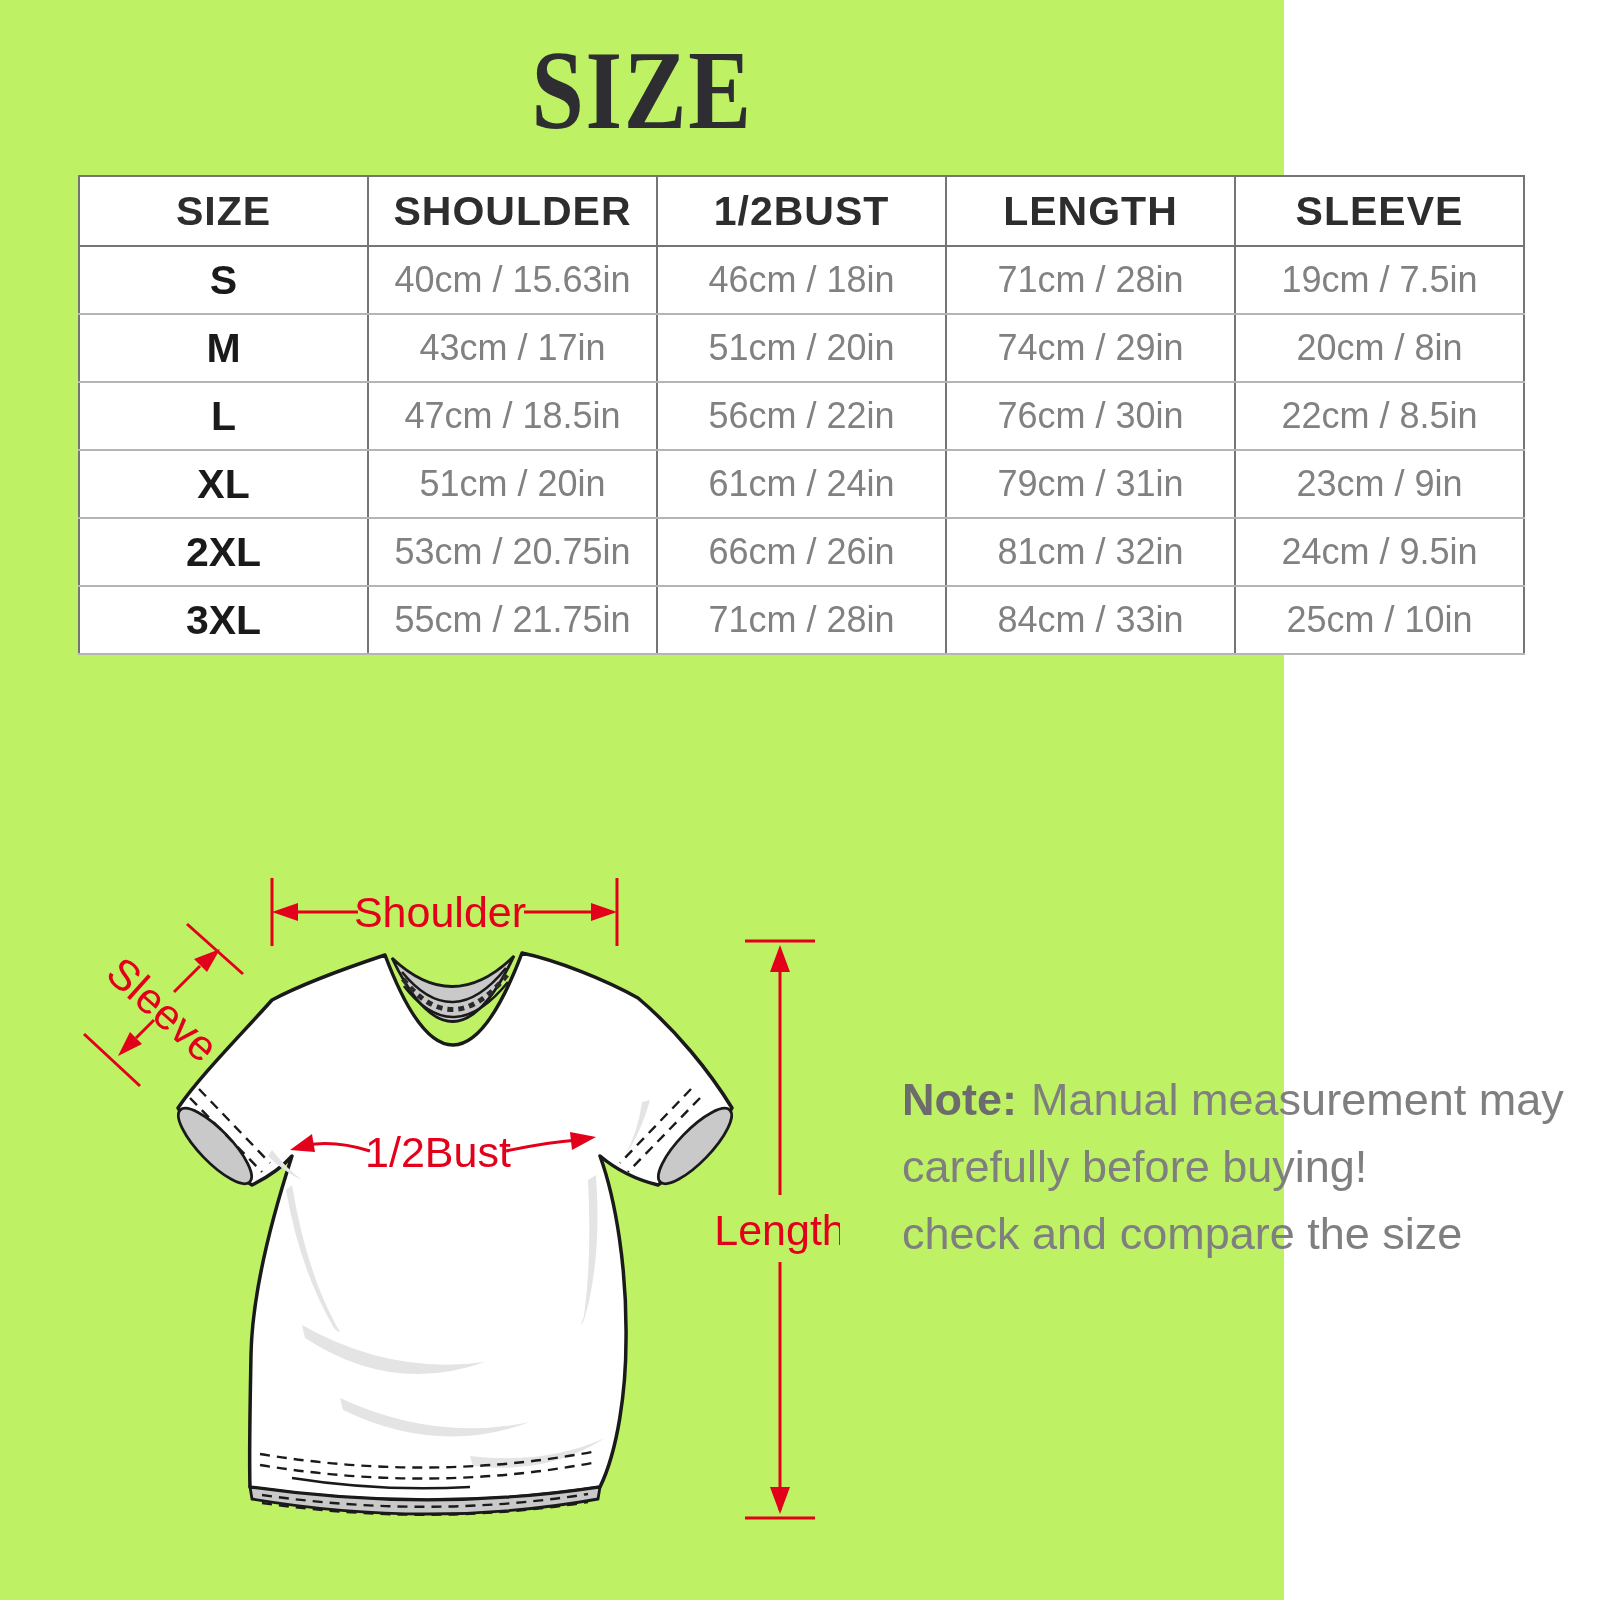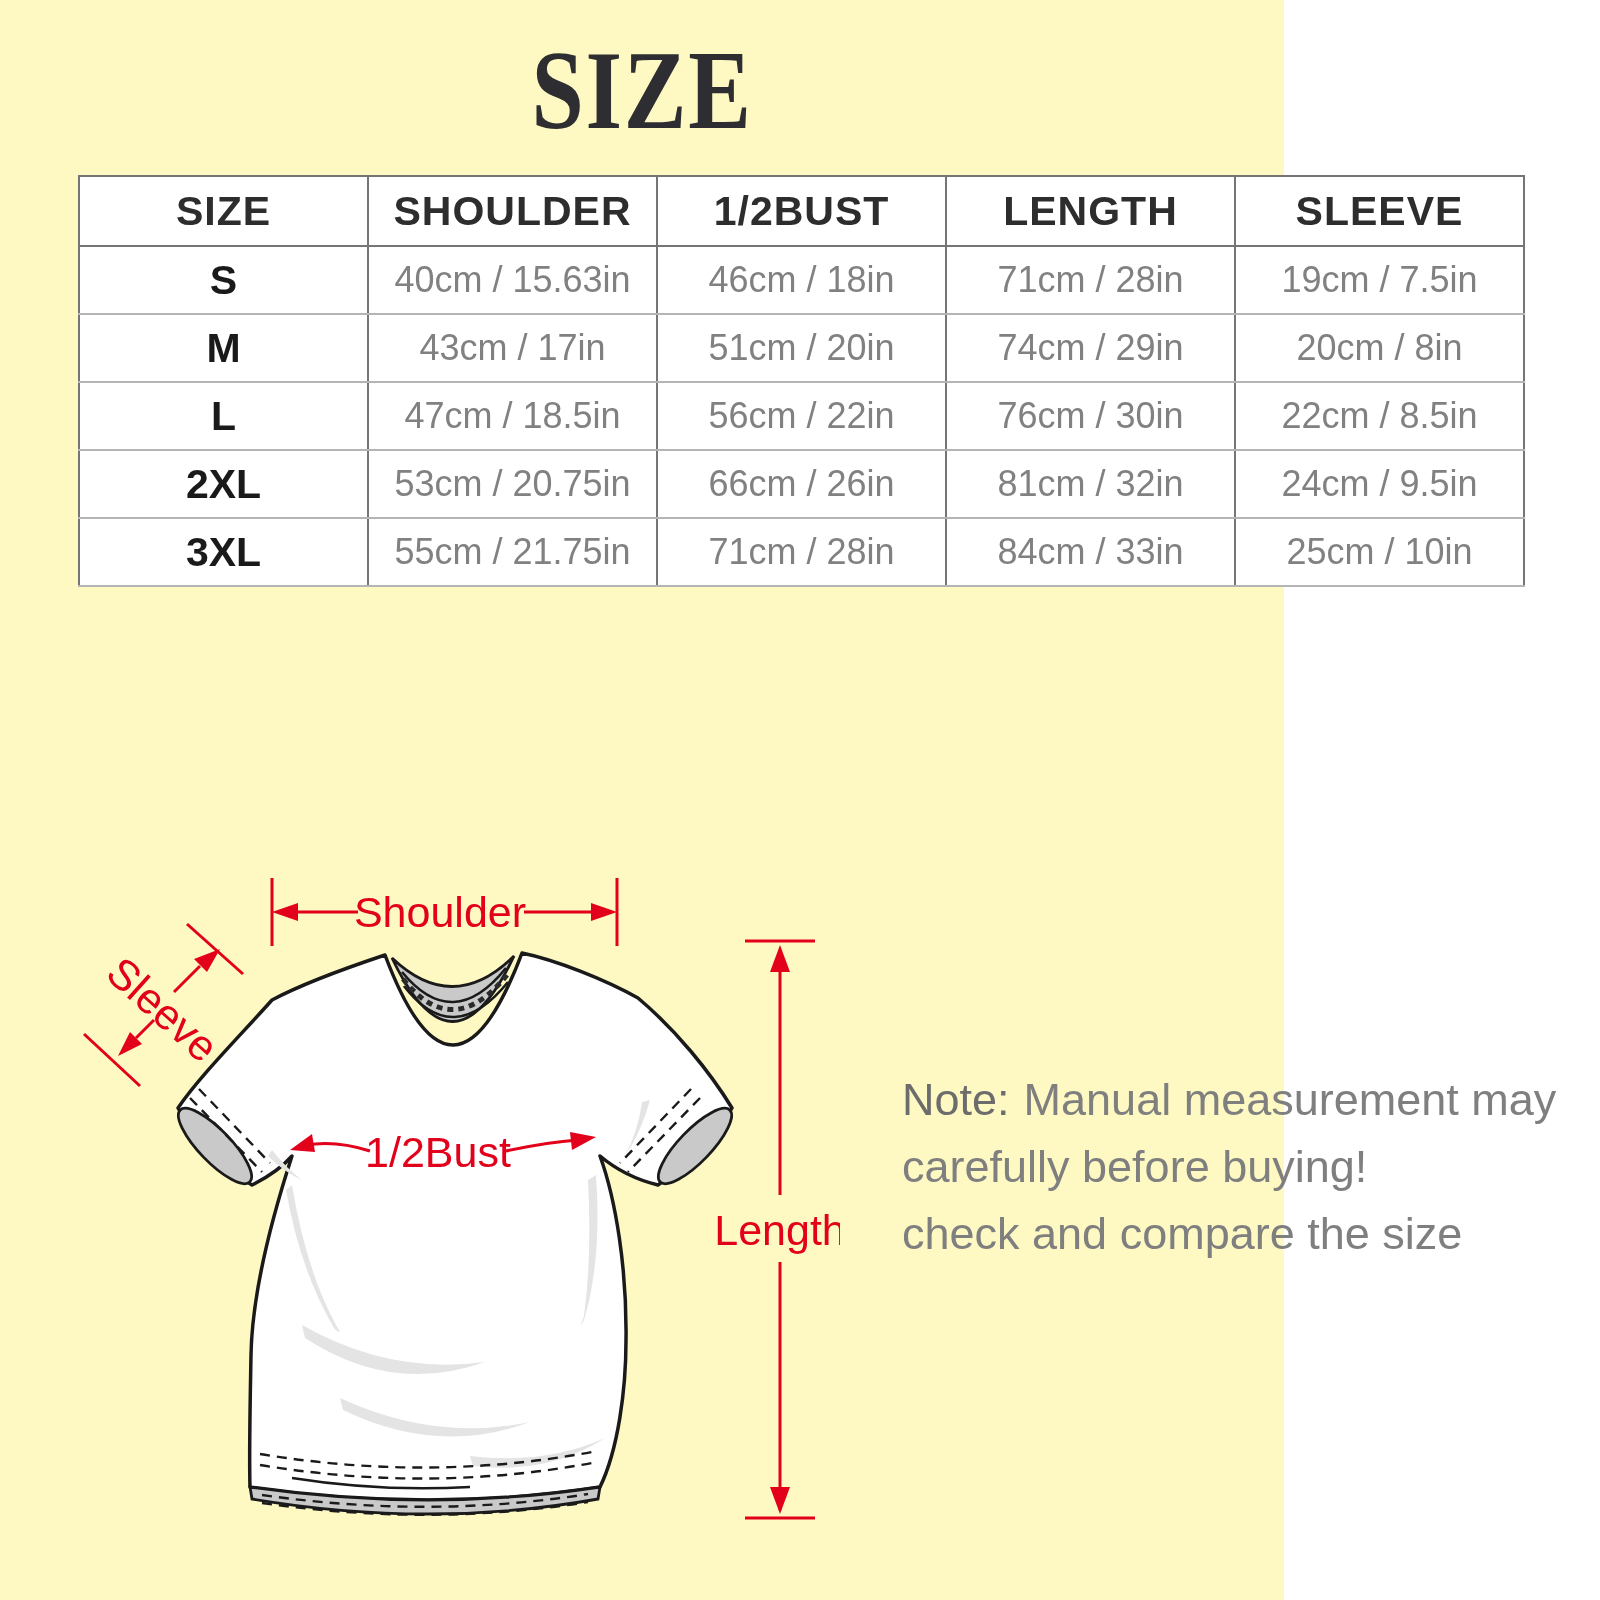--- a/index.html
+++ b/index.html
@@ -3,21 +3,21 @@
 <meta charset="utf-8">
 <style>
   :root{
     --accent:#e2001b; --ink:#1a1a1a; --title-color:#2e2e32; --header-text:#2d2d2d;
     --value-text:#818181; --note-text:#7f7f7f; --note-label:#6c6c6c;
     --border-dark:#757575; --border-light:#b5b5b5; --shirt-gray:#c9c9c9; --wrinkle-gray:#e4e4e4;
   }
   *{margin:0;padding:0;box-sizing:border-box;}
   html,body{width:1600px;height:1600px;background:#fff;overflow:hidden;
     font-family:"Liberation Sans",sans-serif;}
-  .page{position:relative;width:1284px;height:1600px;background:#fef9c3;}
+  .page{position:relative;width:1284px;height:1600px;background:#bef264;}
 
   .title{position:absolute;top:26px;left:0;width:100%;text-align:center;
     font-family:"Liberation Serif",serif;font-weight:bold;font-size:112px;
     color:var(--title-color);transform:scaleX(0.84);letter-spacing:2px;}
 
   table.size-table{position:absolute;left:78px;top:175px;width:1447px;
     border-collapse:collapse;table-layout:fixed;background:#fff;
     border:2px solid var(--border-dark);}
   .size-table th,.size-table td{
     border-left:2px solid var(--border-dark);border-right:2px solid var(--border-dark);
@@ -36,21 +36,21 @@
   .sl{stroke:var(--ink);stroke-width:2.6;fill:none;}
   .dl{stroke:var(--ink);stroke-width:2.4;fill:none;stroke-dasharray:10 7;}
   .wr{fill:var(--wrinkle-gray);stroke:none;}
   .rl{stroke:var(--accent);stroke-width:3;fill:none;}
   .rf{fill:var(--accent);stroke:none;}
   .rt{fill:var(--accent);font-size:43px;font-family:"Liberation Sans",sans-serif;}
 
   .note{position:absolute;left:902px;top:1066px;width:640px;
     font-size:45px;line-height:67px;color:var(--note-text);}
   .note-line{white-space:nowrap;}
-  .note-label{font-weight:normal;color:var(--note-label);margin-right:14px;}
+  .note-label{font-weight:bold;color:var(--note-label);margin-right:14px;}
 </style>
 </head>
 <body>
 
 <div class="page">
 
   <div class="title">SIZE</div>
 
   <table class="size-table">
     <thead>
@@ -76,20 +76,27 @@
         <td class="val">51cm / 20in</td>
         <td class="val">74cm / 29in</td>
         <td class="val">20cm / 8in</td>
       </tr>
       <tr>
         <td class="size-col">L</td>
         <td class="val">47cm / 18.5in</td>
         <td class="val">56cm / 22in</td>
         <td class="val">76cm / 30in</td>
         <td class="val">22cm / 8.5in</td>
+      </tr>
+      <tr>
+        <td class="size-col">XL</td>
+        <td class="val">51cm / 20in</td>
+        <td class="val">61cm / 24in</td>
+        <td class="val">79cm / 31in</td>
+        <td class="val">23cm / 9in</td>
       </tr>
       <tr>
         <td class="size-col">2XL</td>
         <td class="val">53cm / 20.75in</td>
         <td class="val">66cm / 26in</td>
         <td class="val">81cm / 32in</td>
         <td class="val">24cm / 9.5in</td>
       </tr>
       <tr>
         <td class="size-col">3XL</td>

